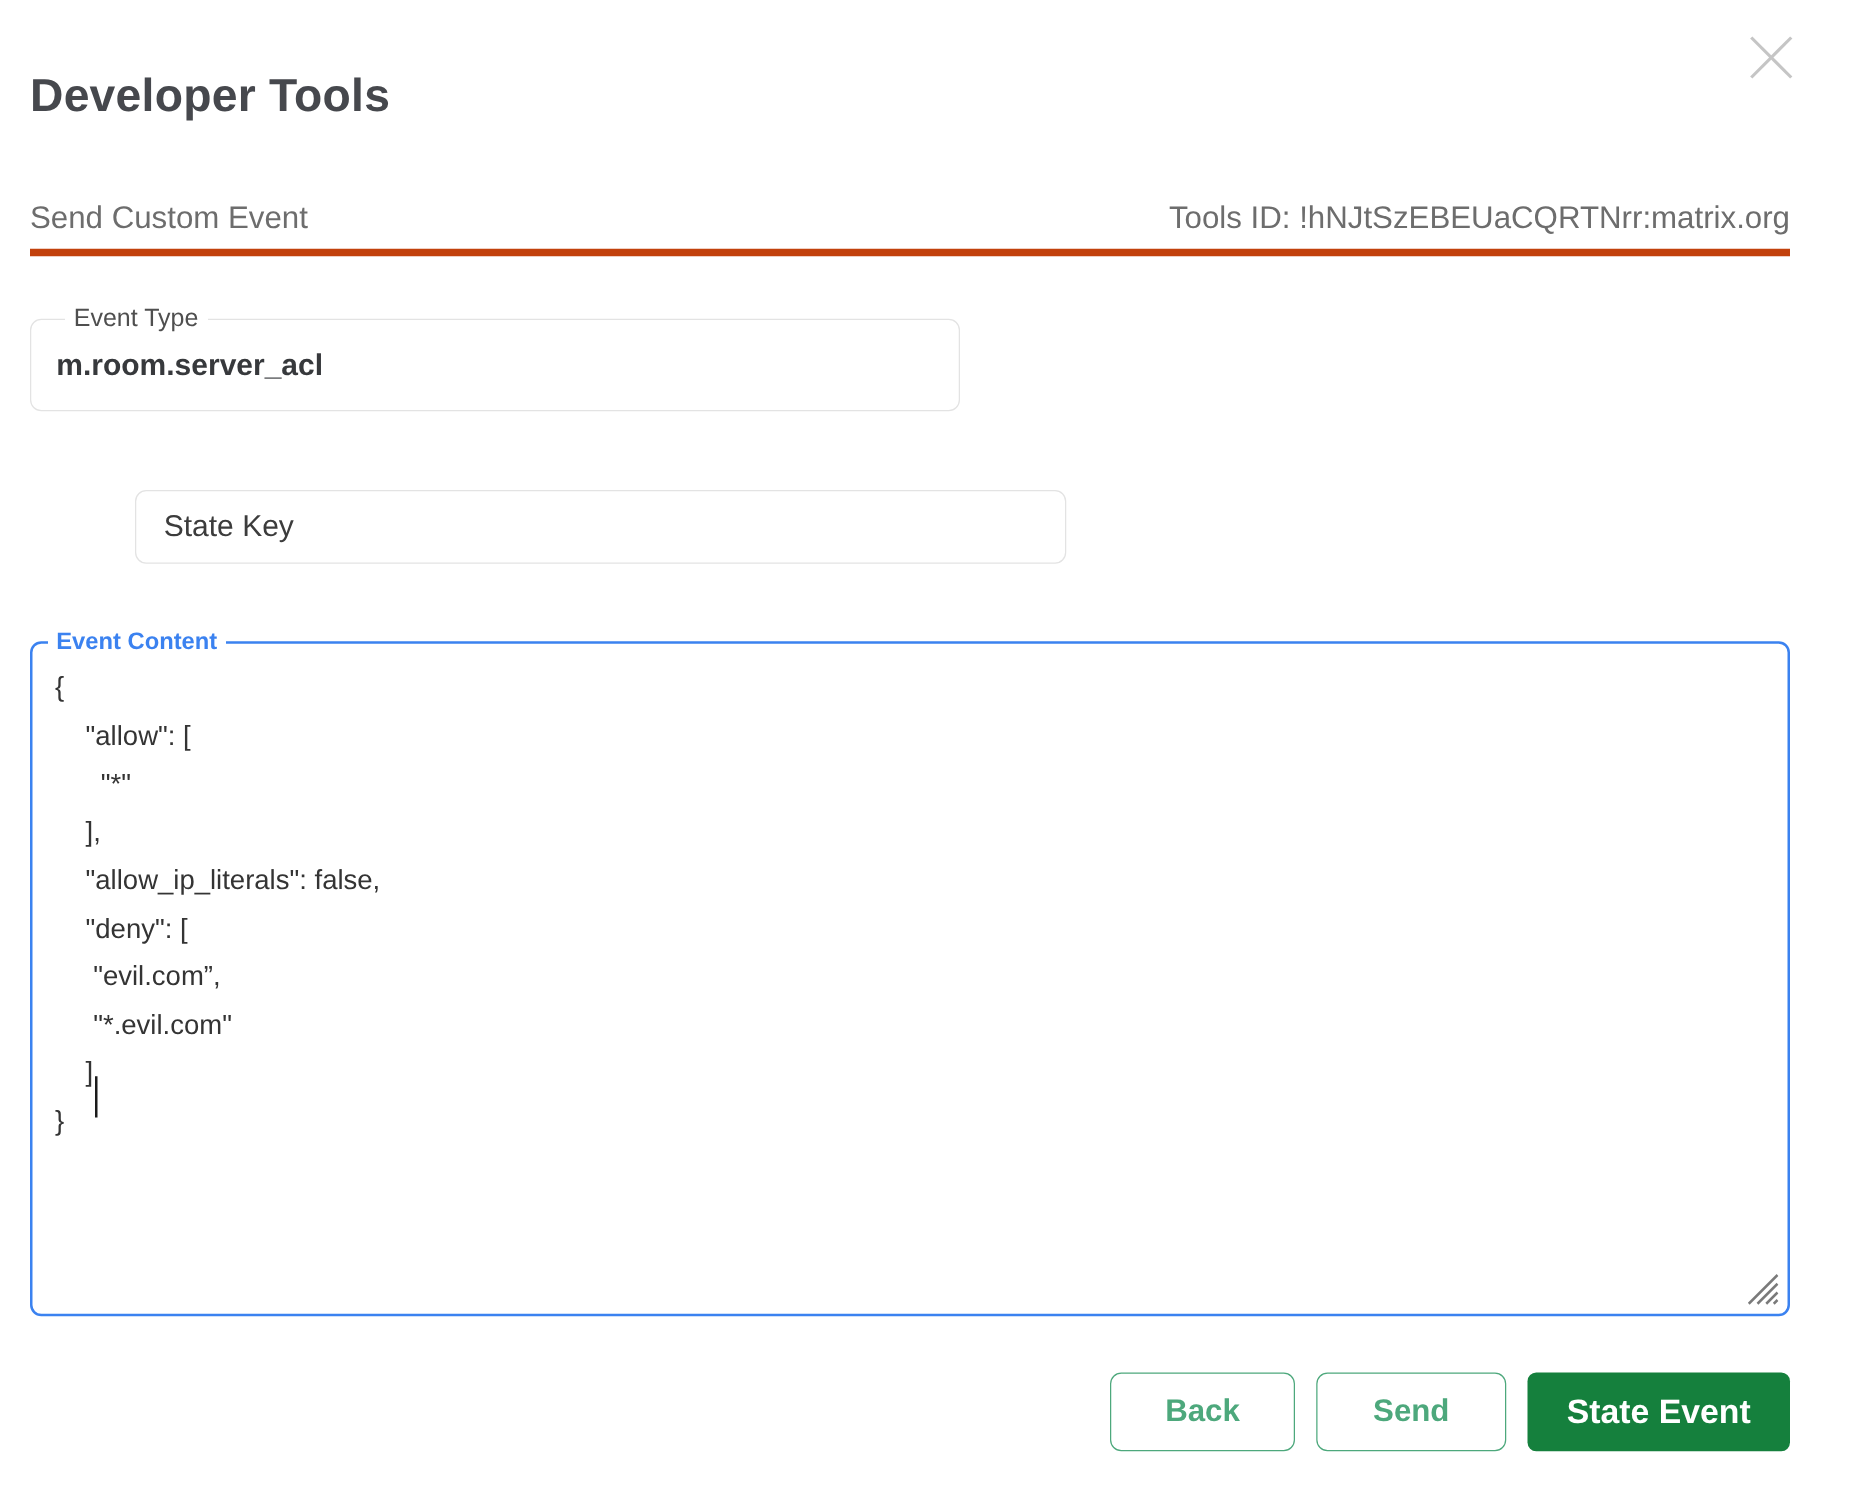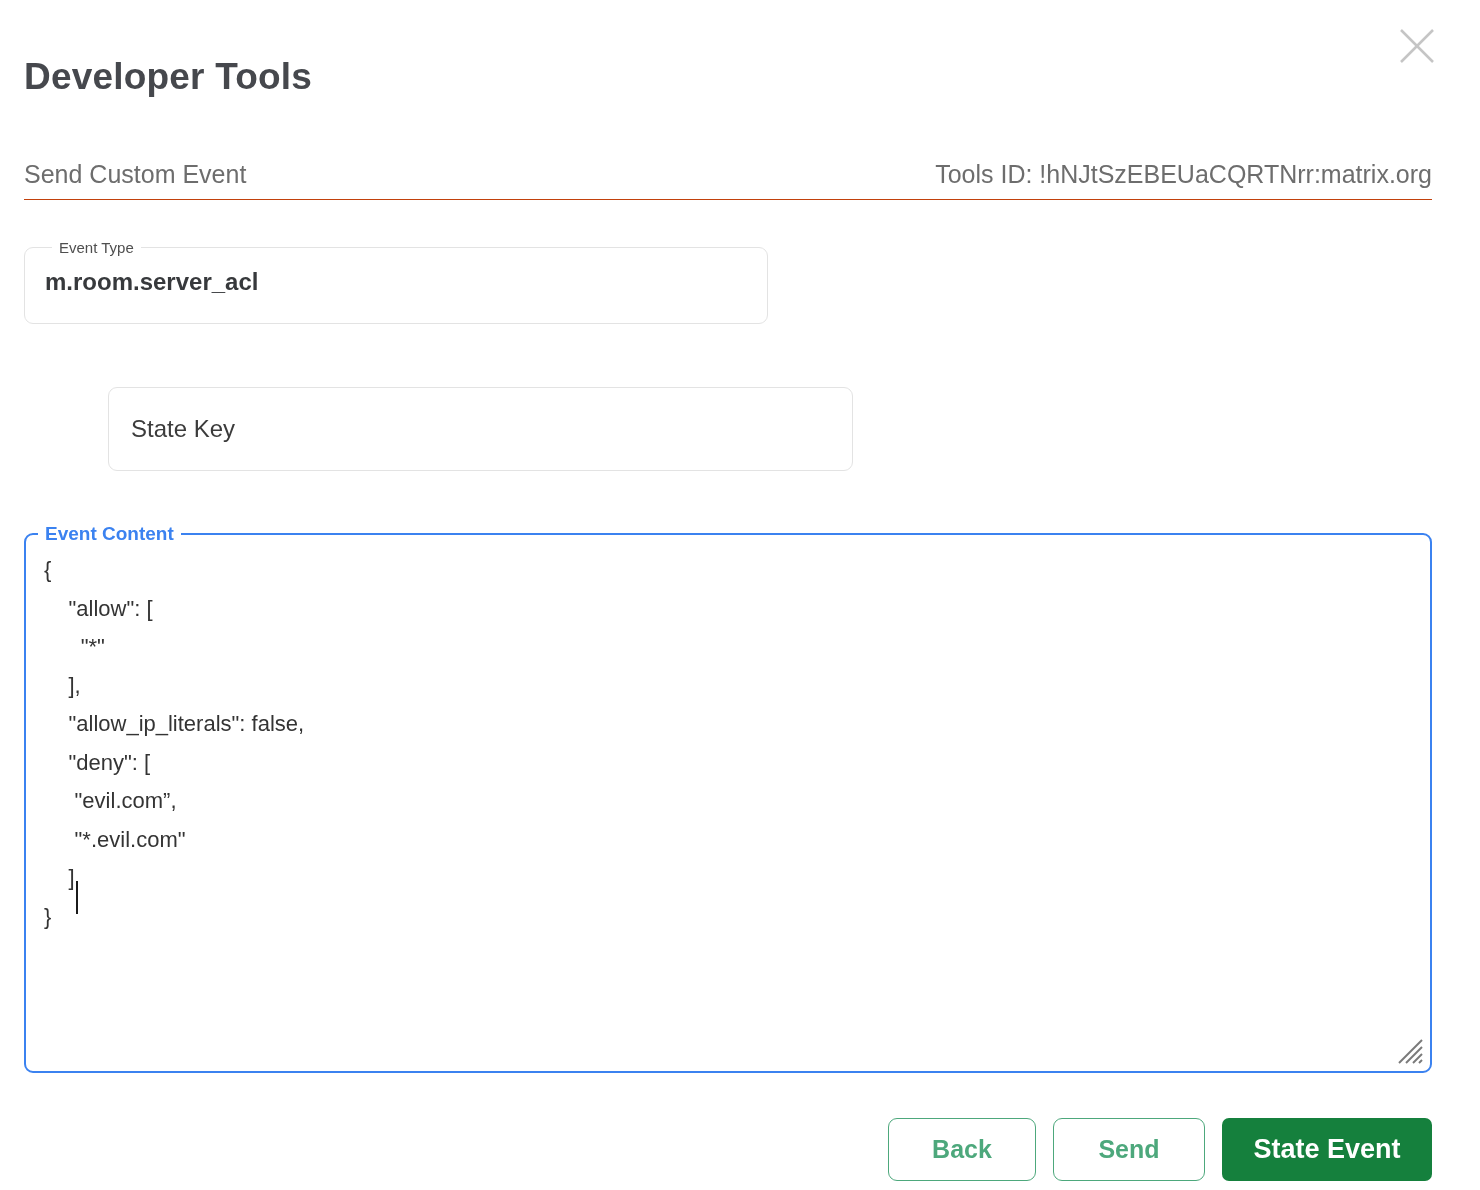--- a/index.html
+++ b/index.html
@@ -31,34 +31,34 @@
     cursor: pointer;
     padding: 0;
   }
   
   .header-row {
     display: flex;
     justify-content: space-between;
     align-items: flex-end;
     margin-top: 62px;
     padding-bottom: 10px;
-    border-bottom: 1px solid #c2410c;
+    border-bottom: 6px solid #c2410c;
   }
   .section-title, .room-id {
     font-size: 25px;
     color: #6d6d6d;
   }
   
   fieldset {
     border: 1px solid #e3e3e3;
     border-radius: 9px;
     padding: 6px 20px 16px 20px;
   }
   fieldset legend {
-    font-size: 15px;
+    font-size: 20px;
     color: #4f4f4f;
     padding: 0 7px;
     margin-left: 7px;
   }
   .event-type-fieldset {
     width: 744px;
     height: 85px;
     margin-top: 39px;
   }
   .event-type-value {
@@ -69,21 +69,21 @@
     font-family: inherit;
     font-size: 24px;
     color: #37393c;
     margin-top: 6px;
     background: transparent;
     font-weight: bold;
   }
   .state-key-input {
     display: block;
     width: 745px;
-    height: 84px;
+    height: 59px;
     margin-top: 63px;
     margin-left: 84px;
     border: 1px solid #e3e3e3;
     border-radius: 9px;
     padding: 0 22px;
     font-family: inherit;
     font-size: 24px;
     color: #3c3c3c;
     outline: none;
   }

